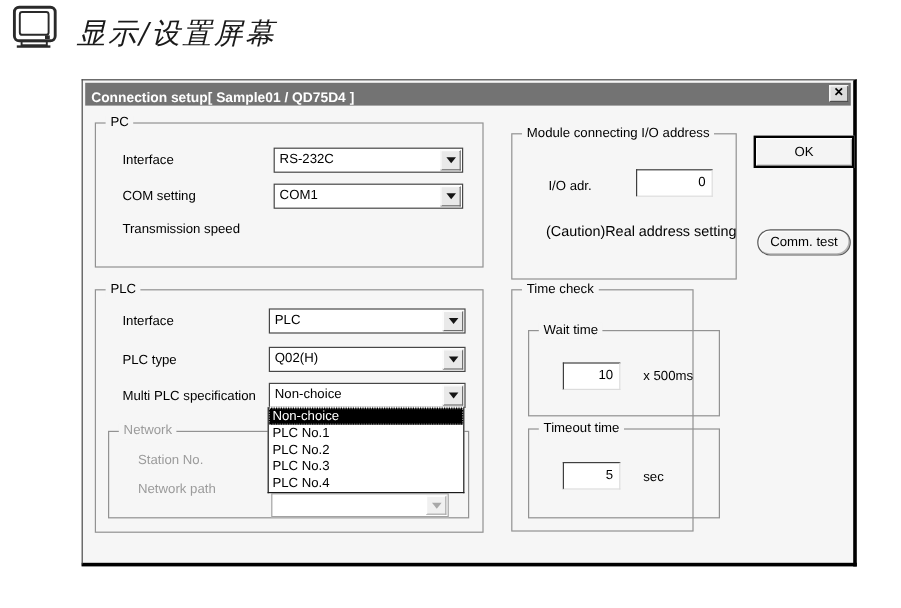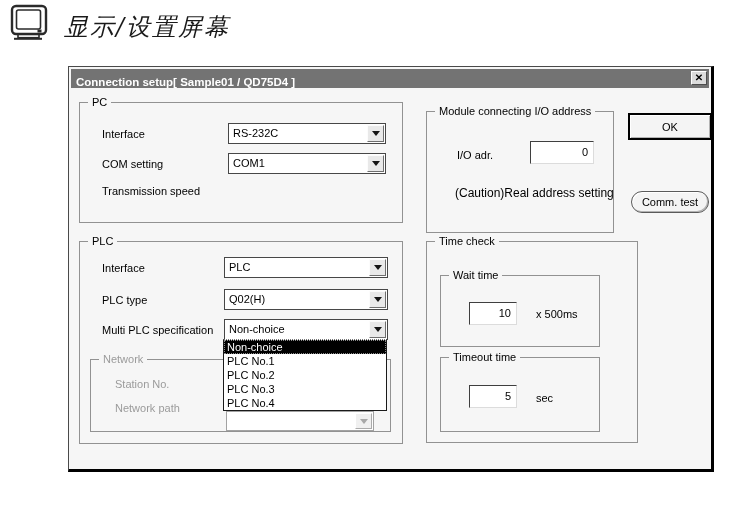--- a/index.html
+++ b/index.html
@@ -166,21 +166,21 @@
     <div class="dropdown-item">PLC No.4</div>
   </div>
 
   <div class="group" style="left:357px;top:44px;width:188px;height:122px;">
     <span class="group-label">Module connecting I/O address</span>
     <span class="static-label" style="left:18px;top:37px;text-align:center;">I/O adr.</span>
     <div class="num-input" style="left:103px;top:29px;width:64px;height:23px;">0</div>
     <span class="static-label" style="left:16px;top:74px;font-size:12px;">(Caution)Real address setting</span>
   </div>
 
-  <div class="group" style="left:357px;top:174px;width:212px;height:202px;">
+  <div class="group" style="left:357px;top:174px;width:152px;height:202px;">
     <span class="group-label">Time check</span>
 
     <div class="subgroup" style="left:13px;top:33px;width:160px;height:72px;padding-left:40px;">
       <span class="group-label">Wait time</span>
       <div class="num-input" style="left:28px;top:26px;width:48px;height:23px;">10</div>
       <span class="static-label" style="left:83px;top:32px;">x 500ms</span>
     </div>
 
     <div class="subgroup" style="left:13px;top:115px;width:160px;height:75px;">
       <span class="group-label">Timeout time</span>

